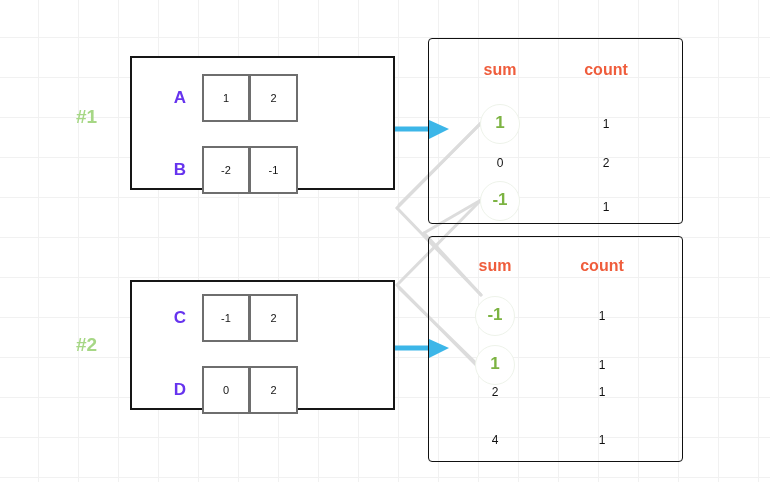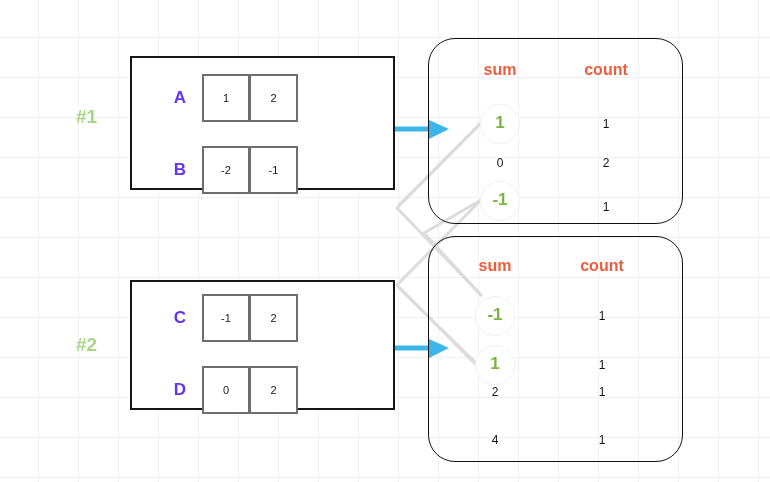--- a/index.html
+++ b/index.html
@@ -87,21 +87,21 @@
   }
   .cell + .cell {
     border-left-width: 1px;
   }
 
   
   .result-box {
     position: absolute;
     box-sizing: border-box;
     border: 1.6px solid #111111;
-    border-radius: 27px;
+    border-radius: 4px;
     background: transparent;
   }
   #result-box-1 { left: 428px; top: 38px;  width: 255px; height: 186px; }
   #result-box-2 { left: 428px; top: 236px; width: 255px; height: 226px; }
 
   .col-header {
     position: absolute;
     color: #ef5d3c;
     font-size: 16px;
     font-weight: bold;

